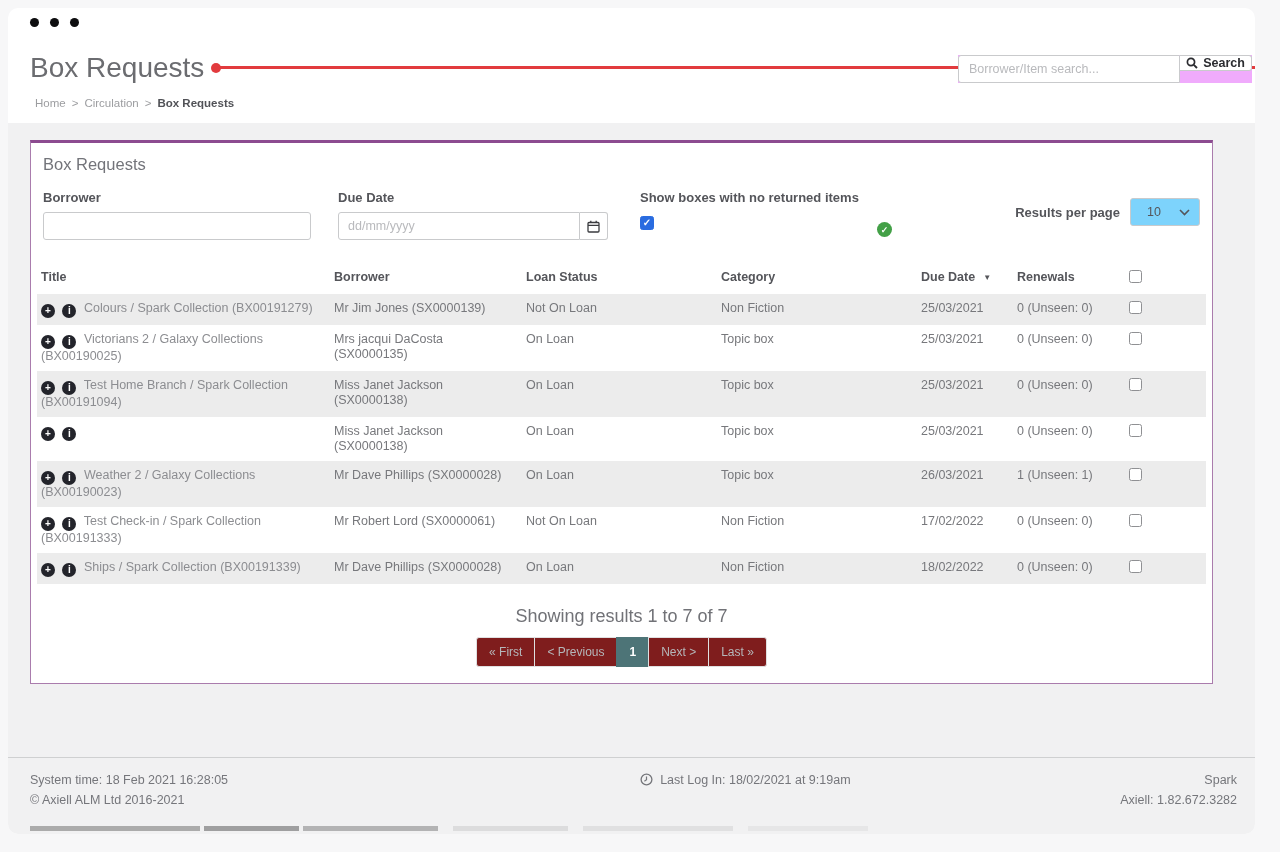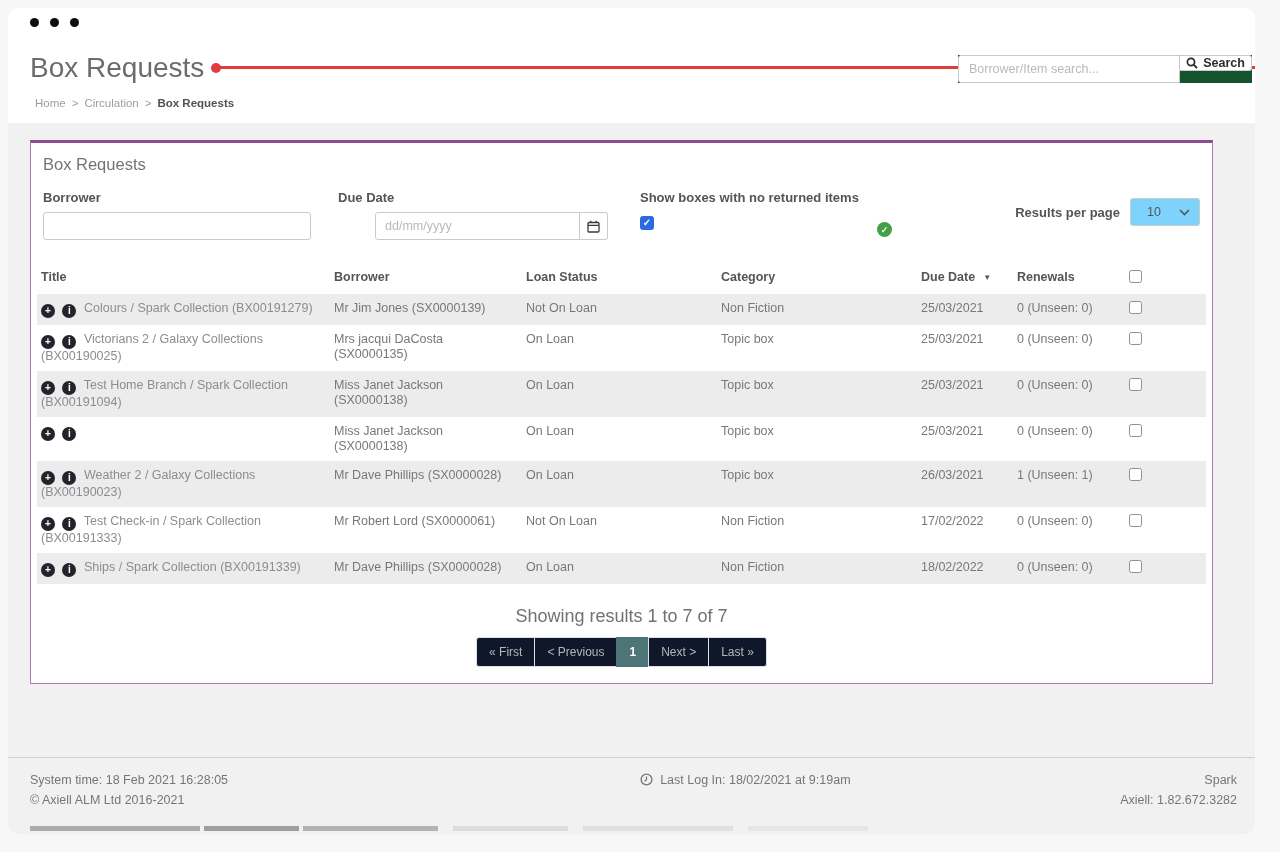--- a/index.html
+++ b/index.html
@@ -10,21 +10,21 @@
     background:#ffffff; border-radius:10px; overflow:hidden; }
 
   
   .dots { position:absolute; left:22px; top:10px; display:flex; gap:11px; }
   .dots i { width:9px; height:9px; border-radius:50%; background:#0d0d0f; }
 
   
   .page-title { position:absolute; left:22px; top:44px; font-size:28px; color:#6b6c70; }
   .red-dot { position:absolute; left:203px; top:55px; width:10px; height:10px; border-radius:50%; background:#e23b3e; }
   .red-line { position:absolute; left:210px; right:0; top:58px; height:3px; background:#e23b3e; }
-  .search-group { position:absolute; right:3px; top:47px; height:28px; display:flex; background:#14532d; }
+  .search-group { position:absolute; right:3px; top:47px; height:28px; display:flex; background:#f0abfc; }
   .search-input { width:222px; height:28px; border:1px solid #c9cacc; border-radius:3px 0 0 3px;
     padding:0 10px; font-size:12.5px; color:#55565a; outline:none; font-family:inherit; }
   .search-input::placeholder { color:#b9babd; }
   .search-btn { width:72px; height:16px; border:1px solid #c9cacc; border-left:none; border-radius:0 3px 3px 0;
     background:#fff; display:flex; align-items:center; justify-content:center; gap:5px;
     font-size:12.5px; font-weight:700; color:#2b2c30; cursor:pointer; }
   .breadcrumb { position:absolute; left:27px; top:89px; font-size:11.5px; color:#9c9da0; display:flex; gap:6px; }
   .breadcrumb .cur { color:#515257; font-weight:700; }
 
   
@@ -36,21 +36,21 @@
   .panel-heading { font-size:16.5px; color:#73747a; margin:2px 0 16px 0; }
 
   .filters { display:flex; }
   .f-col1 { width:268px; margin-right:27px; }
   .f-col2 { width:270px; margin-right:32px; }
   .f-col3 { width:280px; }
   .f-label { font-size:13px; font-weight:700; color:#54555a; display:block; margin-bottom:7px; }
   .f-input { width:100%; height:28px; border:1px solid #c9cacc; border-radius:3px; padding:0 9px;
     font-size:12.5px; color:#55565a; outline:none; font-family:inherit; }
   .f-input::placeholder { color:#b9babd; }
-  .date-group { display:flex;margin-left:37px; }
+  .date-group { display:flex; }
   .date-group .f-input { border-radius:3px 0 0 3px; }
   .cal-btn { width:32px; height:28px; border:1px solid #c9cacc; border-left:none; border-radius:0 3px 3px 0;
     background:#fff; display:flex; align-items:center; justify-content:center; cursor:pointer; }
   .cb { width:14px; height:14px; border:1px solid #8f9093; border-radius:2.5px; background:#fff;
     display:inline-flex; align-items:center; justify-content:center; cursor:pointer; }
   .cb.checked { background:#2a6ce0; border-color:#2a6ce0; color:#fff; font-size:10px; font-weight:700; line-height:1; }
   .green-check { position:absolute; left:846px; top:79px; width:15px; height:15px; border-radius:50%;
     background:#43a047; color:#fff; font-size:9px; font-weight:700; display:flex; align-items:center; justify-content:center; }
   .f-results { margin-left:auto; display:flex; align-items:center; gap:10px; height:28px; margin-top:8px; }
   .f-results .f-label { margin:0; }
@@ -73,21 +73,21 @@
   .c-check .cb { margin-left:8px; width:13px; height:13px; }
   .title-text { color:#8c8d91; }
   .circ-ic { display:inline-flex; width:14px; height:14px; border-radius:50%; background:#23242b; color:#fff;
     align-items:center; justify-content:center; font-size:10px; font-weight:700; margin-right:4px;
     vertical-align:-2px; cursor:pointer; line-height:1; }
   .sort-tri { font-size:8px; color:#54555a; margin-left:8px; cursor:pointer; vertical-align:1px; }
 
   
   .pg-summary { text-align:center; margin-top:22px; font-size:18px; color:#717277; }
   .pg-buttons { display:flex; justify-content:center; margin-top:10px; }
-  .pg-btn { height:30px; padding:0 12px; display:flex; align-items:center; background:#0f172a;
+  .pg-btn { height:30px; padding:0 12px; display:flex; align-items:center; background:#7f1d1d;
     border:1px solid #dfe0e1; color:#b5b7ba; font-size:12px; margin-left:-1px; cursor:pointer; }
   .pg-btn:first-child { border-radius:3px 0 0 3px; margin-left:0; }
   .pg-btn:last-child { border-radius:0 3px 3px 0; }
   .pg-btn.active { background:#4d7477; border-color:#4d7477; color:#fff; font-weight:700; }
 
   
   .footer { position:absolute; left:0; right:0; top:634px; border-top:1px solid #cfd0d1;
     padding:12px 18px 0 22px; display:flex; font-size:12.5px; color:#75767b; line-height:20px; }
   .foot-left { width:340px; }
   .foot-center { flex:1; text-align:center; }

